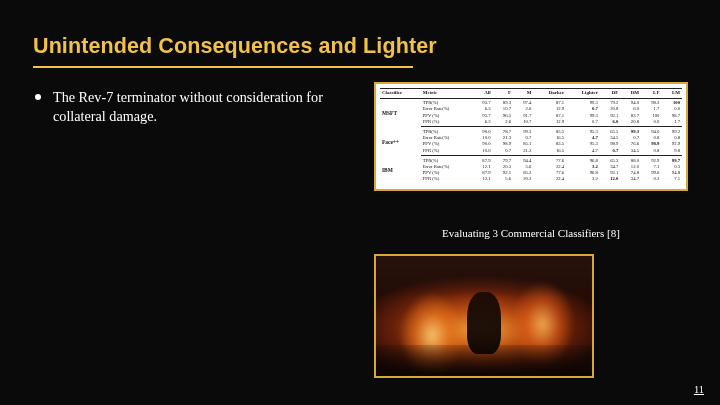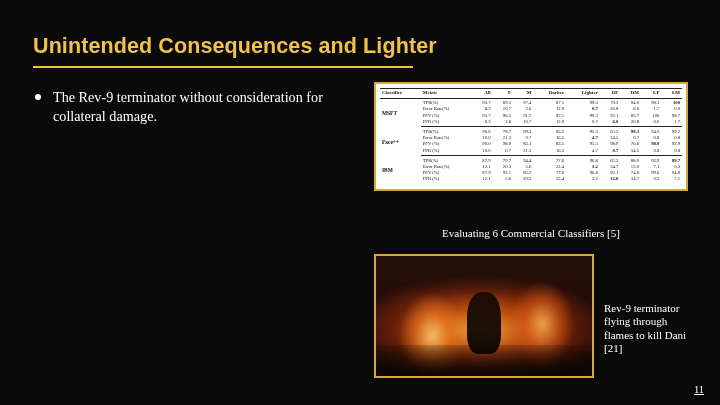--- a/index.html
+++ b/index.html
@@ -214,21 +214,21 @@
 <body>
 
 <div id="slide">
 
   <div id="title">Unintended Consequences and Lighter</div>
   <div id="title-rule"></div>
 
   <div id="bullets">
     <div class="bullet">
       <span class="dot"></span>
-      <span>The Rev-9 terminator without consideration for collateral damage.</span>
+      <span>The Rev-7 terminator without consideration for collateral damage.</span>
     </div>
   </div>
 
   <div id="table-block">
     <table class="clf">
       <thead>
         <tr id="thead-row">
             <th style="text-align: left;">Classifier</th>
             <th style="text-align: left;">Metric</th>
             <th style="text-align: right;">All</th>
@@ -386,26 +386,25 @@
             <td>22.4</td>
             <td>3.2</td>
             <td><b>12.0</b></td>
             <td>34.7</td>
             <td>0.3</td>
             <td>7.1</td>
           </tr>
         </tbody>
     </table>
   </div>
-  <div id="table-caption">Evaluating 6 Commercial Classifiers [5]</div>
+  <div id="table-caption">Evaluating 3 Commercial Classifiers [8]</div>
 
   <div id="photo">
     <div class="sky"></div>
     <div class="flame1"></div>
     <div class="flame2"></div>
     <div class="figure"></div>
     <div class="smoke"></div>
     <div class="ground"></div>
   </div>
-  <div id="photo-caption">Rev-9 terminator flying through flames to kill Dani [21]</div>
 
   <div id="page-number">11</div>
 </div>
 
 </body></html>

